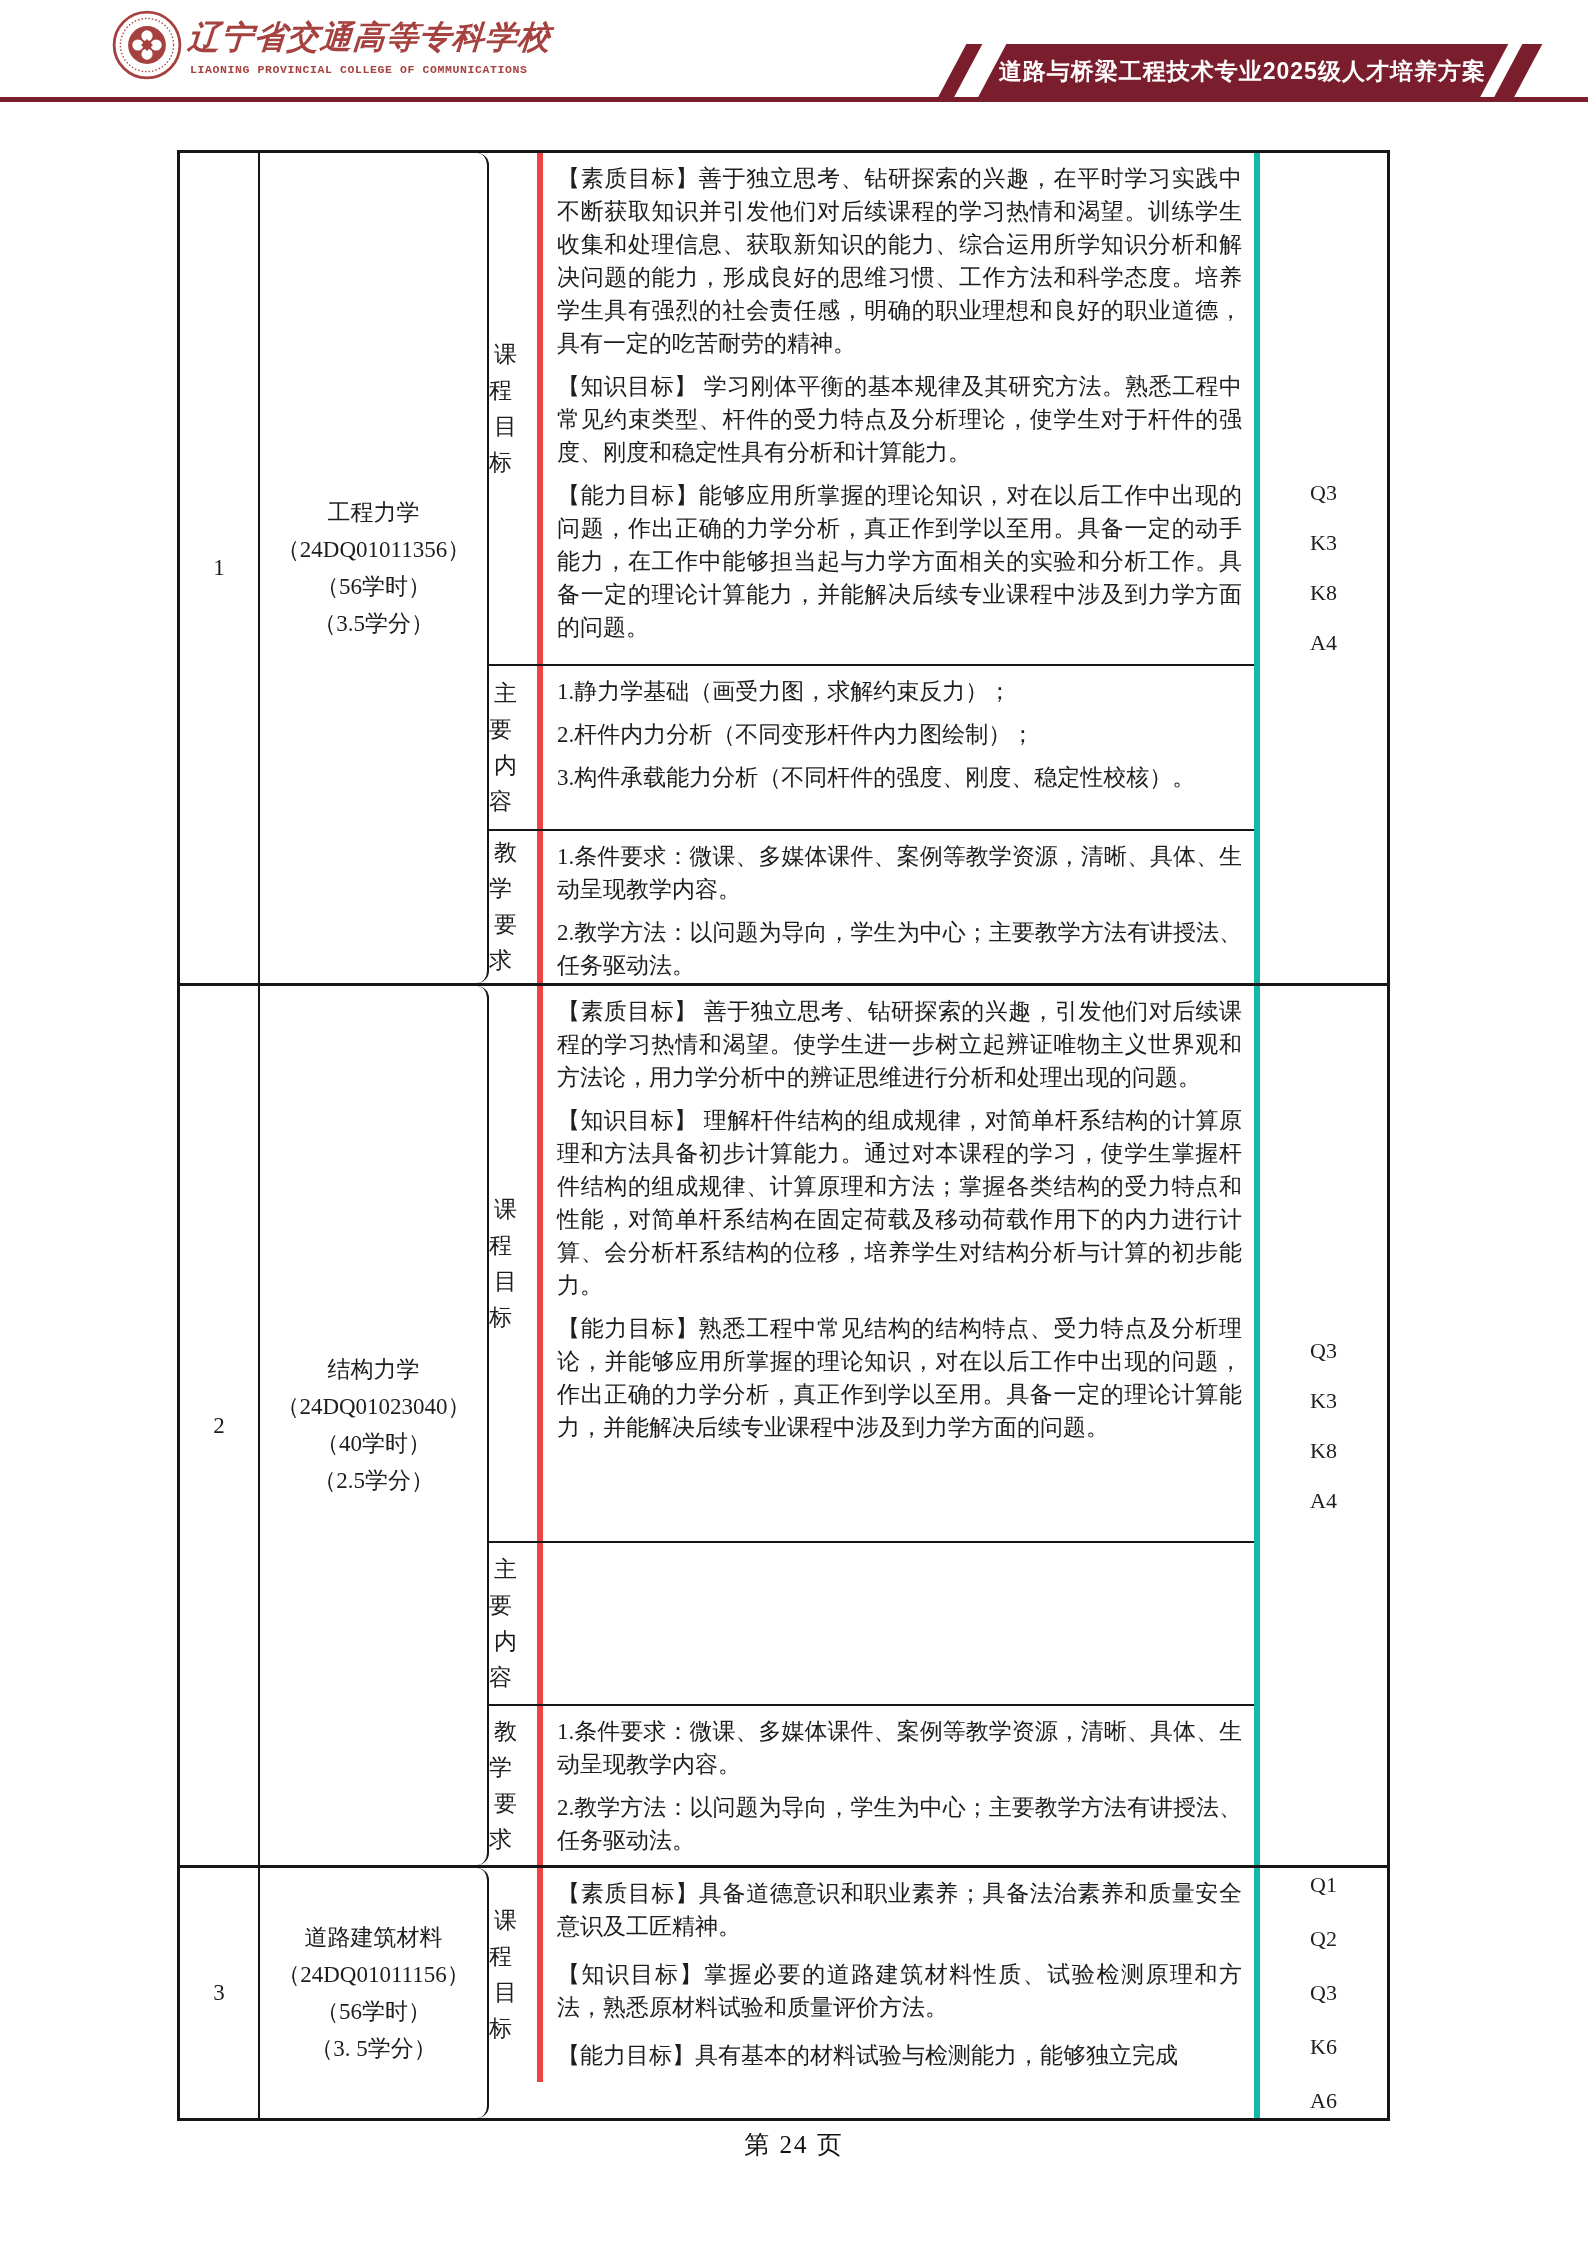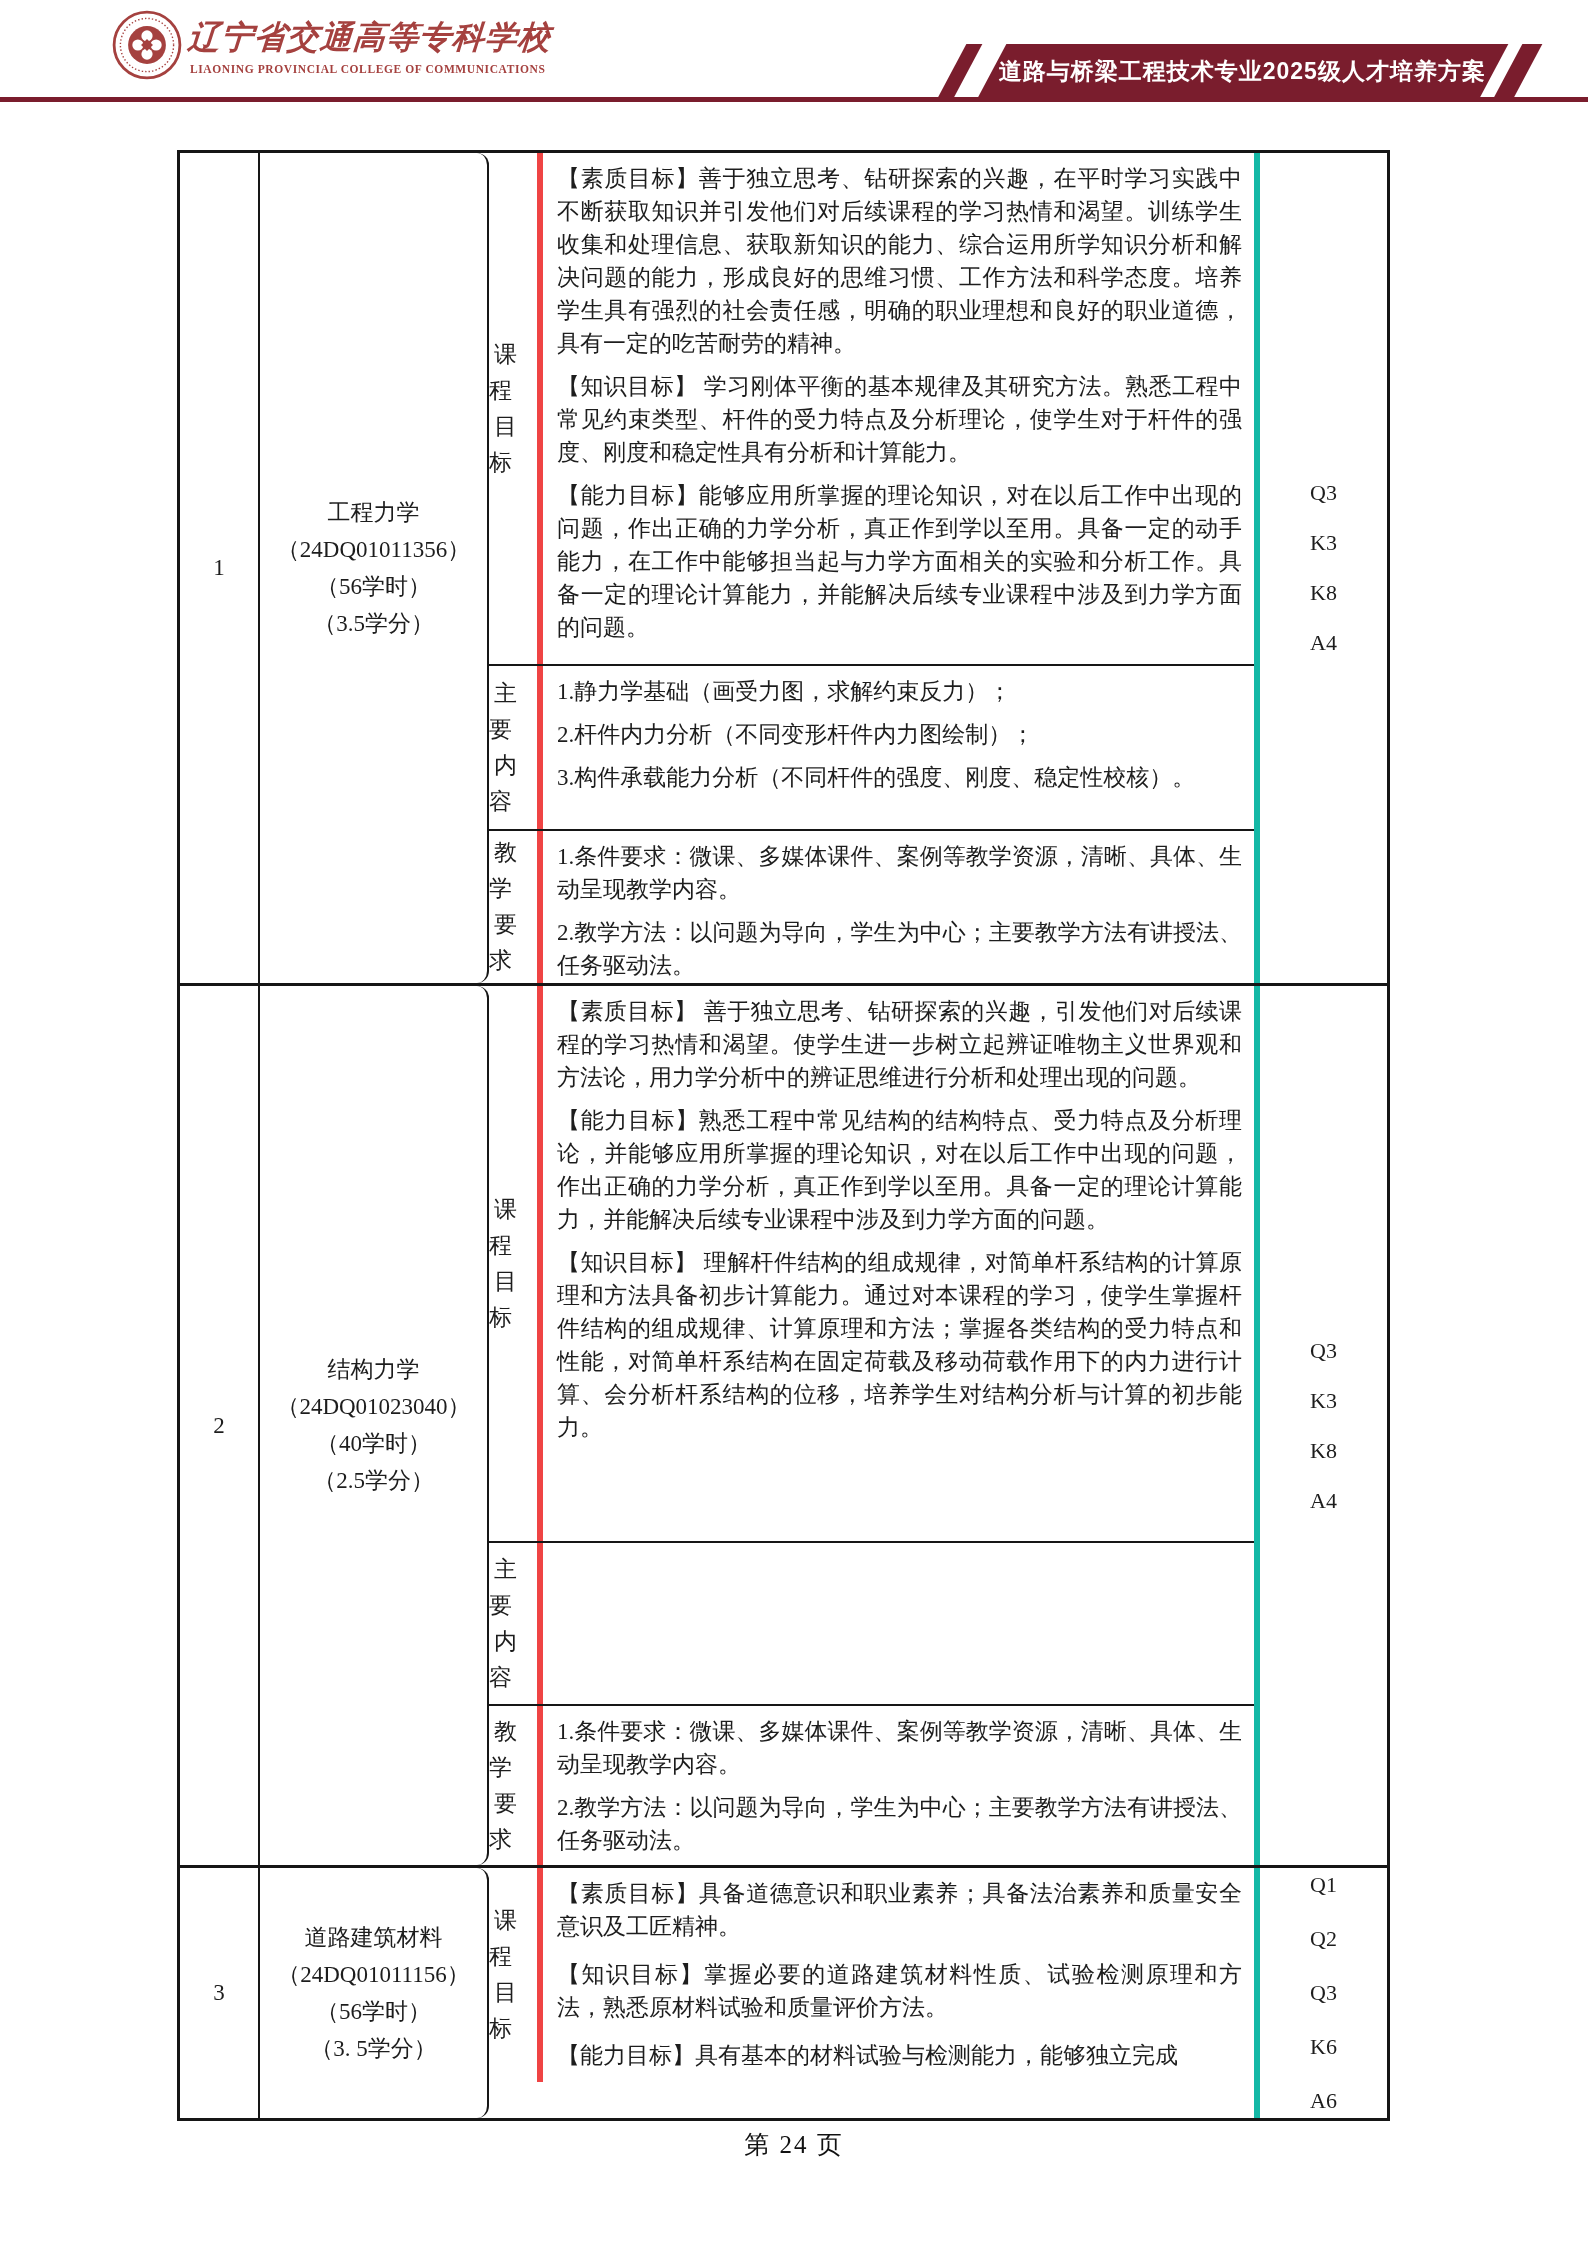--- a/index.html
+++ b/index.html
@@ -12,21 +12,21 @@
   .emblem { position:absolute; left:112px; top:10px; width:70px; height:70px; }
   .college-zh {
     position:absolute; left:188px; top:16px; height:42px;
     font-size:32px; font-weight:bold; color:#a5413f; letter-spacing:1px;
     font-family:"DejaVu Serif","Liberation Serif",serif; font-style:italic;
     transform:skewX(-4deg); white-space:nowrap;
   }
   .college-en {
     position:absolute; left:190px; top:63px;
     font-size:11.5px; font-weight:bold; color:#a5413f; letter-spacing:0.6px;
-    font-family:Liberation Serif, serif; white-space:nowrap;
+    font-family:Liberation Mono, monospace; white-space:nowrap;
   }
   .banner-stripe { position:absolute; left:952px; top:44px; width:16px; height:54px; background:#7a1d2d; transform:skewX(-28deg); }
   .banner-main  {
     position:absolute; left:992px; top:44px; width:502px; height:54px; background:#7a1d2d;
     transform:skewX(-28deg); display:flex; align-items:center; justify-content:center;
   }
   .banner-main > span {
     transform:skewX(28deg); color:#ffffff; font-weight:bold; font-size:23px;
     font-family:"Liberation Sans","DejaVu Sans",sans-serif; letter-spacing:1px; white-space:nowrap;
   }
@@ -163,22 +163,22 @@
       <div>（2.5学分）</div>
     </div>
     <div class="col-mid">
       <div class="subrow" style="height:557px">
         <div class="col-label">
           <div>课程</div>
           <div>目标</div>
         </div>
         <div class="col-content">
           <p>【素质目标】 善于独立思考、钻研探索的兴趣，引发他们对后续课程的学习热情和渴望。使学生进一步树立起辨证唯物主义世界观和方法论，用力学分析中的辨证思维进行分析和处理出现的问题。</p>
+          <p>【知识目标】 理解杆件结构的组成规律，对简单杆系结构的计算原理和方法具备初步计算能力。通过对本课程的学习，使学生掌握杆件结构的组成规律、计算原理和方法；掌握各类结构的受力特点和性能，对简单杆系结构在固定荷载及移动荷载作用下的内力进行计算、会分析杆系结构的位移，培养学生对结构分析与计算的初步能力。</p>
           <p>【能力目标】熟悉工程中常见结构的结构特点、受力特点及分析理论，并能够应用所掌握的理论知识，对在以后工作中出现的问题，作出正确的力学分析，真正作到学以至用。具备一定的理论计算能力，并能解决后续专业课程中涉及到力学方面的问题。</p>
-          <p>【知识目标】 理解杆件结构的组成规律，对简单杆系结构的计算原理和方法具备初步计算能力。通过对本课程的学习，使学生掌握杆件结构的组成规律、计算原理和方法；掌握各类结构的受力特点和性能，对简单杆系结构在固定荷载及移动荷载作用下的内力进行计算、会分析杆系结构的位移，培养学生对结构分析与计算的初步能力。</p>
         </div>
       </div>
       <div class="subrow" style="height:163px">
         <div class="col-label">
           <div>主要</div>
           <div>内容</div>
         </div>
       </div>
       <div class="subrow" style="height:159px">
         <div class="col-label">

